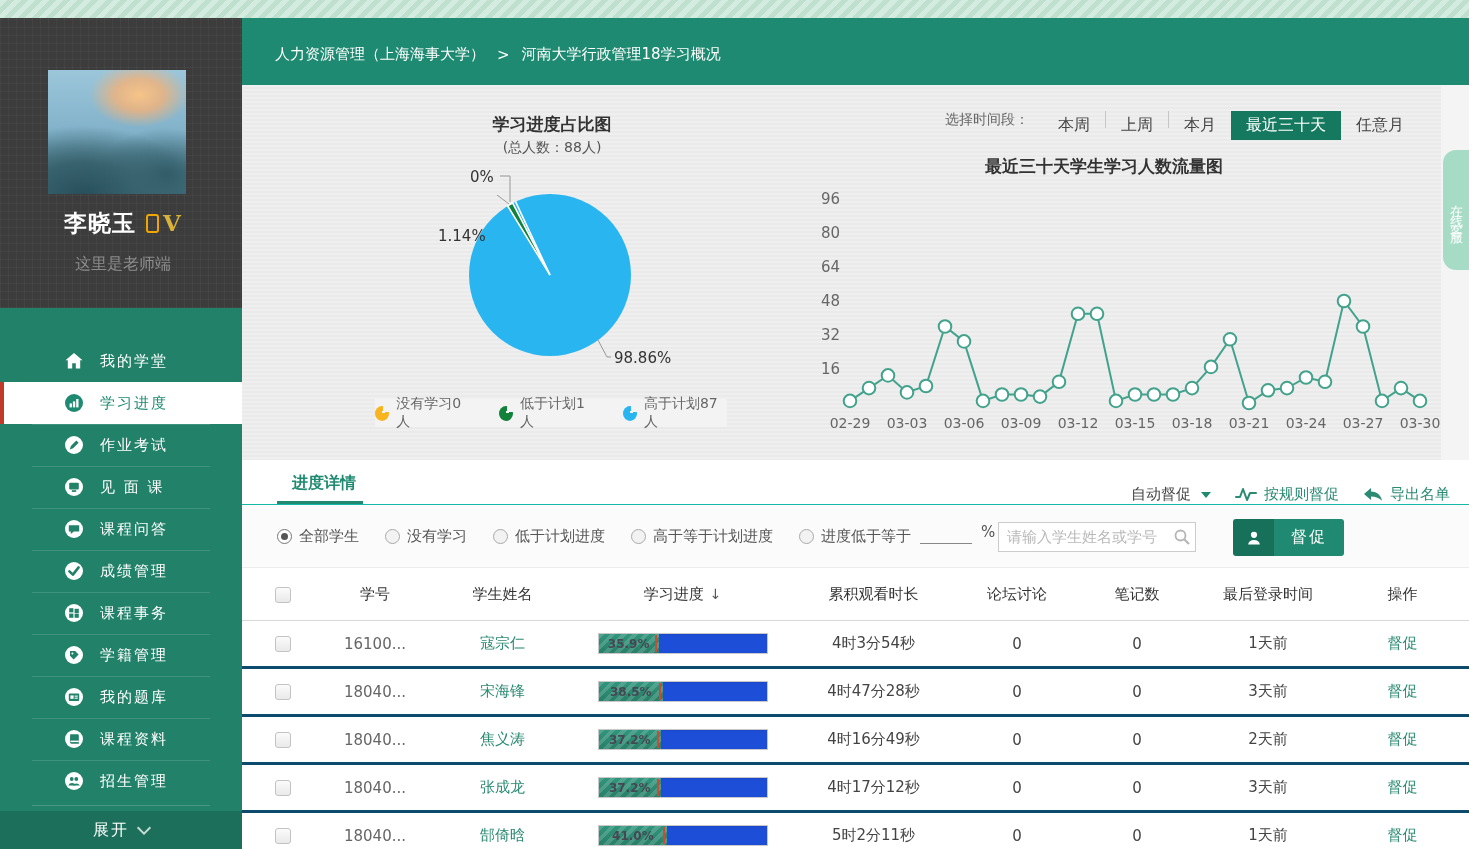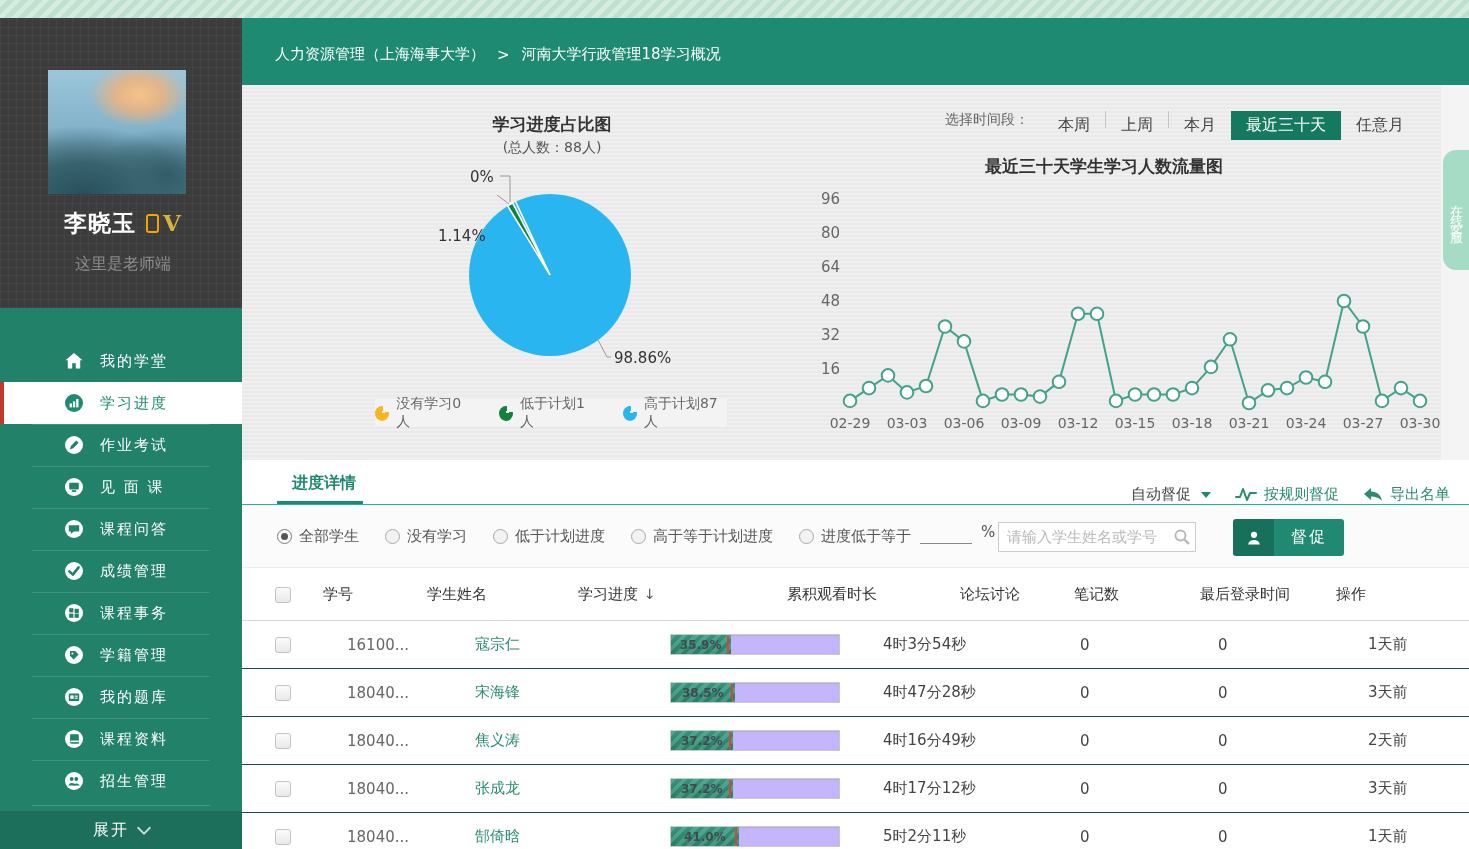--- a/index.html
+++ b/index.html
@@ -96,28 +96,28 @@
 .search-input { width:100%; height:100%; border:1px solid #ccc; background:#fff; padding:0 28px 0 8px; font-size:15px; color:#444; outline:none; font-family:inherit; }
 .search-input::placeholder { color:#b9b9b9; }
 .mag { position:absolute; right:5px; top:6px; }
 .sup-btn { position:absolute; left:991px; top:14px; height:37px; display:flex; border-radius:3px; overflow:hidden; cursor:pointer; }
 .sup-ico { width:41px; background:#17705a; display:flex; align-items:center; justify-content:center; }
 .sup-label { background:#1f8a71; color:#fff; font-size:16px; padding:0 17px; display:flex; align-items:center; letter-spacing:2px; }
 
 .table { position:absolute; left:0; top:109px; right:0; bottom:0; overflow:hidden; }
 .thead, .trow { display:grid; grid-template-columns:81px 104px 151px 209px 173px 114px 126px 136px 1fr; align-items:center; }
 .thead { height:52px; border-bottom:1px solid #d8d8d8; color:#333; font-size:15px; }
-.trow { height:48px; border-bottom:1px solid #0c4a6e; font-size:15px; color:#444; background:#fff;gap:24px; }
-.tcell { }
+.trow { height:48px; border-bottom:3px solid #0c4a6e; font-size:15px; color:#444; background:#fff; }
+.tcell { text-align:center; }
 .cb { width:16px; height:16px; border:1px solid #c3c3c3; border-radius:3px;
   background:linear-gradient(#fbfbfb,#e9e9e9); margin:0 auto; cursor:pointer; }
 .cell-id { color:#666; }
 .cell-link { color:#2a8a72; cursor:pointer; }
 .sort-ico { color:#555; margin-left:6px; font-size:14px; }
-.pbar { width:170px; height:21px; border:1px solid #c9c9c9; background:#c4b5fd; margin:0 auto;
+.pbar { width:170px; height:21px; border:1px solid #c9c9c9; background:#1d4ed8; margin:0 auto;
   position:relative; box-shadow:inset 0 1px 2px rgba(0,0,0,.08); }
 .pfill { height:100%; position:relative; display:flex; align-items:center; justify-content:center;
   background:repeating-linear-gradient(135deg,rgba(255,255,255,.16) 0 4px,rgba(255,255,255,0) 4px 8px),
              linear-gradient(#31957c,#277f68); }
 .plabel { font-size:12px; font-weight:bold; color:#474752; }
 .pmark { position:absolute; right:2px; top:1px; bottom:1px; width:2px; background:#cc4a33; }
 
 .online-service { position:absolute; right:0; top:150px; width:26px; height:120px; background:#a6dcc6;
   border-radius:13px 0 0 13px; color:#fff; font-size:13px; writing-mode:vertical-rl;
   display:flex; align-items:center; justify-content:center; letter-spacing:9px; padding-top:6px; cursor:pointer; z-index:9; }

